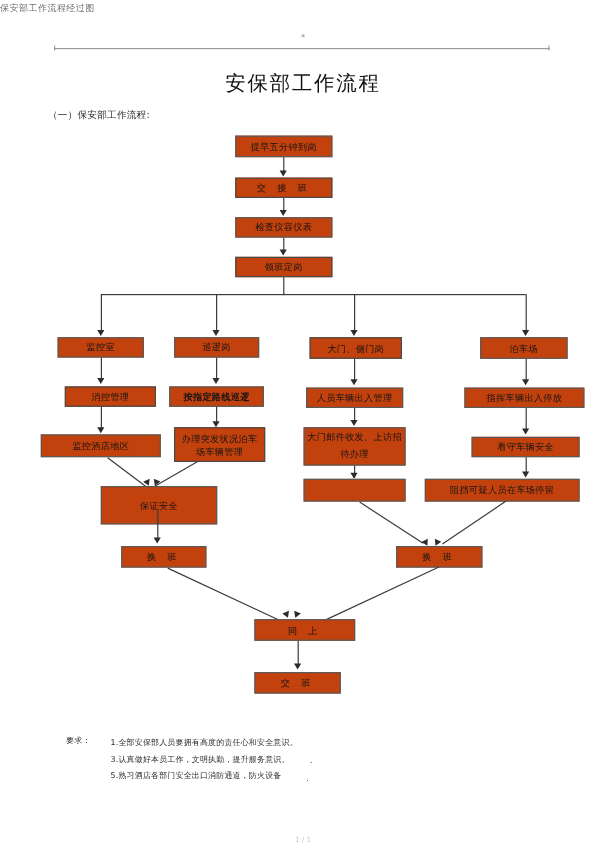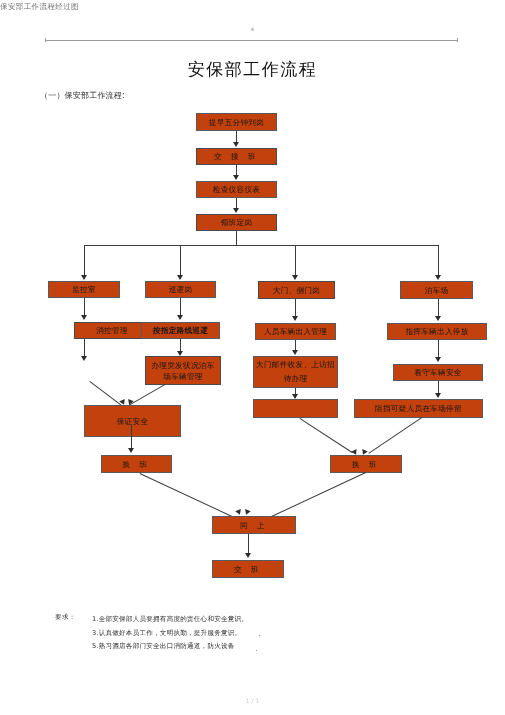--- a/index.html
+++ b/index.html
@@ -113,24 +113,25 @@
   <div class="ln vln" style="left:295px;top:245px;height:32px;"></div>
   <div class="arw" style="left:292px;top:275px;"></div>
 
   <div class="ln vln" style="left:438px;top:245px;height:32px;"></div>
   <div class="arw" style="left:435px;top:275px;"></div>
 
   <div class="bx" style="left:48px;top:281px;width:72px;height:17px;">监控室</div>
   <div class="ln vln" style="left:84px;top:298px;height:19px;"></div>
   <div class="arw" style="left:81px;top:315px;"></div>
 
-  <div class="bx thick" style="left:54px;top:322px;width:76px;height:17px;margin-left:20px;">消控管理</div>
+  <div class="bx thick" style="left:54px;top:322px;width:76px;height:17px;">消控管理</div>
   <div class="ln vln" style="left:84px;top:339px;height:19px;"></div>
   <div class="arw" style="left:81px;top:356px;"></div>
 
+  <div class="bx" style="left:34px;top:362px;width:100px;height:19px;">监控酒店地区</div>
 
   <div class="bx" style="left:145px;top:281px;width:71px;height:17px;">巡逻岗</div>
   <div class="ln vln" style="left:180px;top:298px;height:19px;"></div>
   <div class="arw" style="left:177px;top:315px;"></div>
 
   <div class="bx" style="left:141px;top:322px;width:79px;height:17px;font-weight:bold;">按指定路线巡逻</div>
   <div class="ln vln" style="left:180px;top:339px;height:14px;"></div>
   <div class="arw" style="left:177px;top:351px;"></div>
 
   <div class="bx thick" style="left:145px;top:356px;width:76px;height:29px;">办理突发状况泊车场车辆管理</div>

